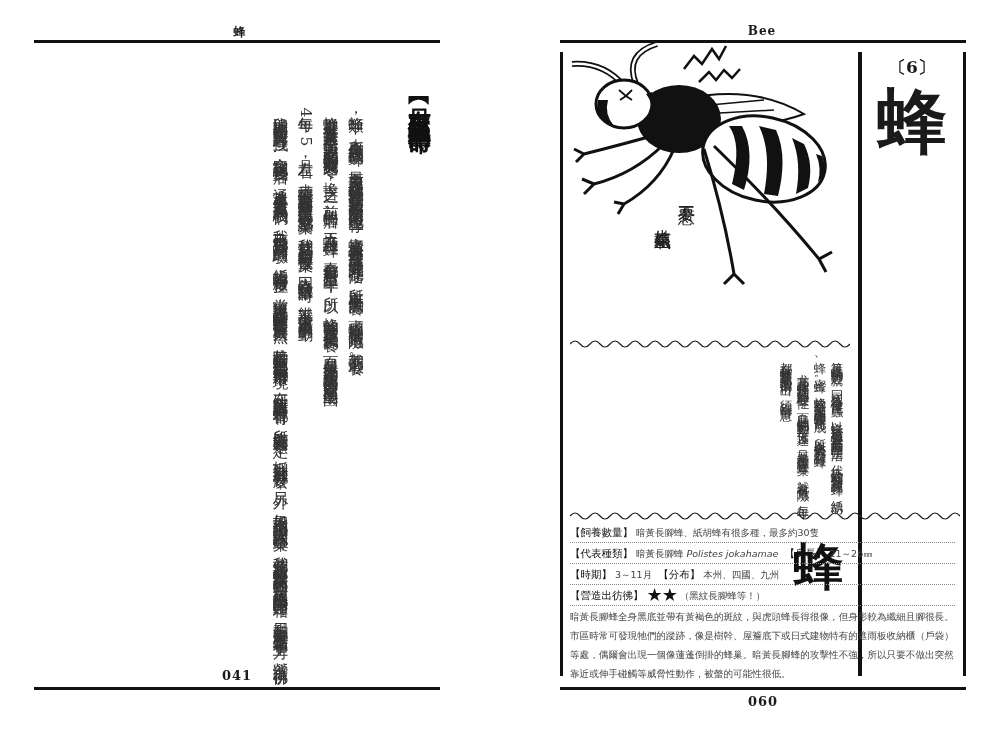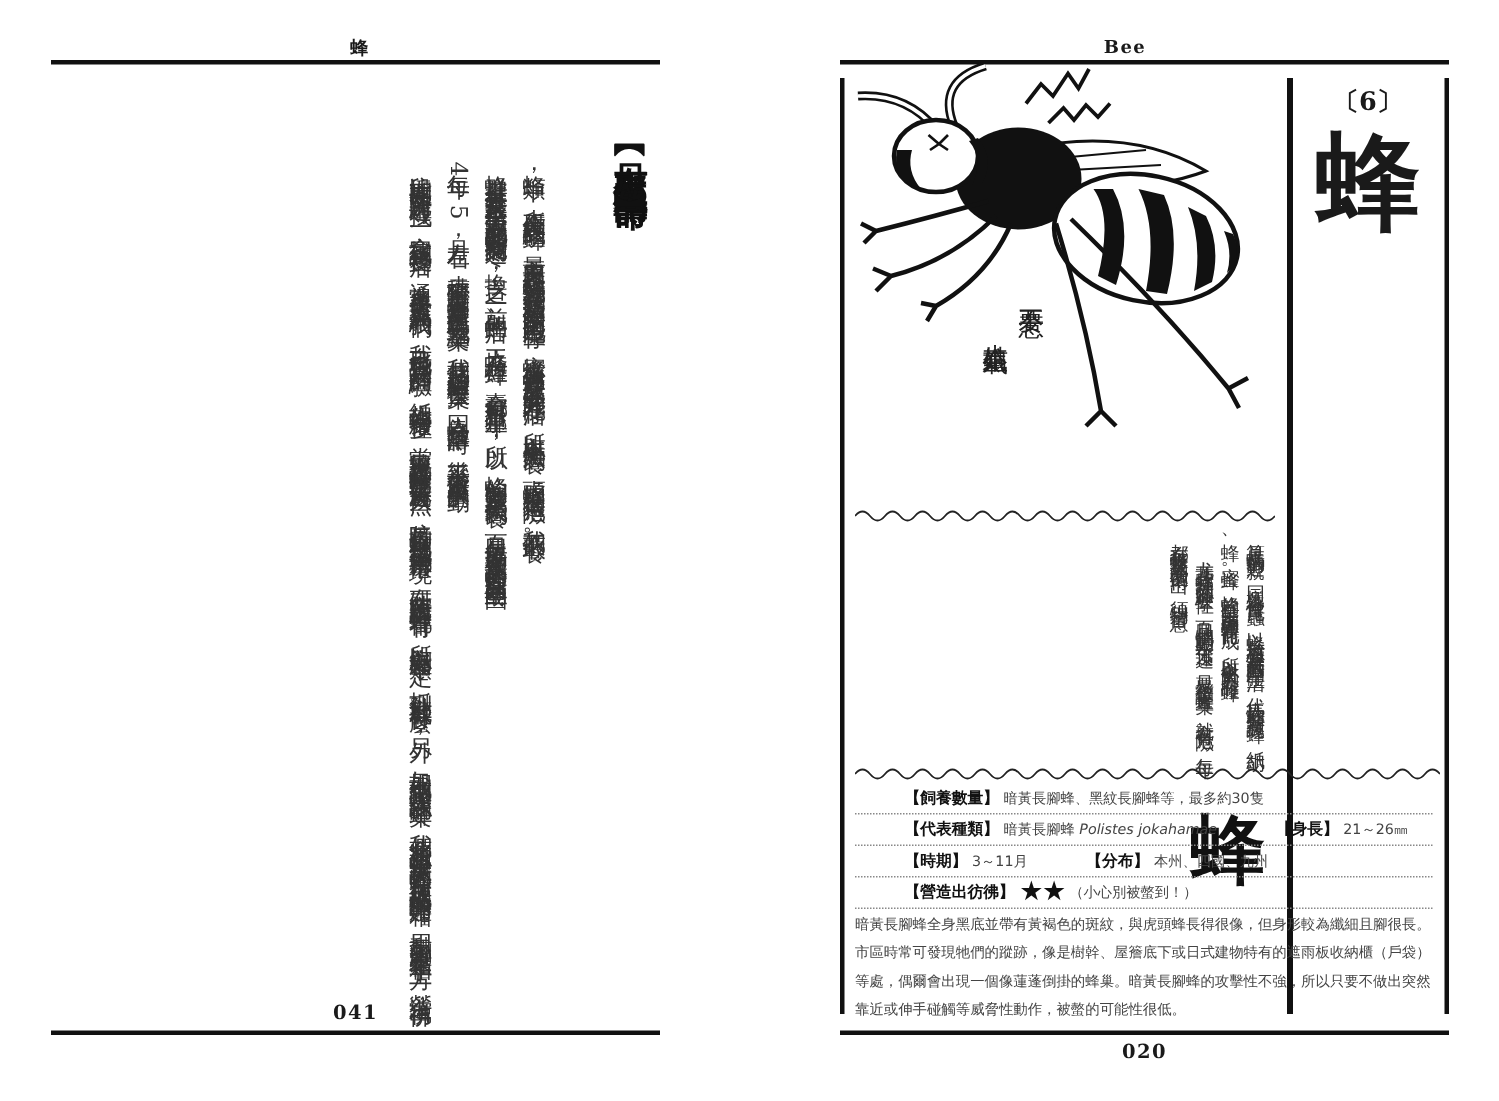--- a/index.html
+++ b/index.html
@@ -20,21 +20,21 @@
   .entry-number { position:absolute; top:4px; width:100%; text-align:center; font-size:17px; font-weight:bold; font-family:"DejaVu Serif", serif; }
   .entry-title { position:absolute; top:30px; width:100%; text-align:center; font-size:70px; font-weight:bold; font-family:"DejaVu Sans", sans-serif; line-height:80px; }
   .illustration { position:absolute; left:24px; top:34px; width:290px; height:300px; }
   .bubble-text { position:absolute; writing-mode:vertical-rl; font-family:"DejaVu Sans", sans-serif; font-size:17px; letter-spacing:1px; color:#222; }
   .wave { position:absolute; height:8px; }
   .intro { position:absolute; left:36px; top:352px; width:270px; height:150px; writing-mode:vertical-rl; font-family:"DejaVu Sans", sans-serif; font-size:12.5px; line-height:17px; letter-spacing:2px; color:#333; }
   .intro p { margin:0; }
   .intro .drop { font-size:50px; font-weight:bold; line-height:54px; color:#111; float:right; margin-left:4px; }
   .spec-table { position:absolute; left:30px; top:522px; width:385px; font-family:"DejaVu Sans", sans-serif; font-size:9.5px; color:#444; }
   .spec-row { height:20px; line-height:20px; border-bottom:1px dotted #888; white-space:nowrap; }
-  .spec-label { font-weight:bold; color:#111; font-size:10.5px;margin-left:33px; }
+  .spec-label { font-weight:normal; color:#111; font-size:10.5px; }
   .stars { font-size:18px; color:#111; letter-spacing:-1px; vertical-align:-2px; }
   .italic { font-style:italic; }
   .desc { position:absolute; left:30px; top:607px; width:390px; font-family:Liberation Sans, sans-serif; font-size:9.6px; line-height:19px; color:#444; }
 </style>
 </head>
 <body>
 
 <div class="page page-left">
   <div class="running-head" style="left:0;width:480px;">蜂</div>
   <div class="rule" style="top:40px;left:34px;width:406px;"></div>
@@ -46,21 +46,21 @@
     <p>蜂群裡只有去年夏季至秋季出生並完成交配的新蜂后能夠過冬。換言之，前一年的蜂后、工蜂乃至雄蜂，壽命都只有出生那一年。所以，蜂的飼養形式不是累代飼養，而是每年協助春天採集來的蜂后建立自己的王國。</p>
     <p>每年4、5月左右，赤穗市附近常會看到蜂后單槍匹馬尋覓地點築巢，我們就是趁這個時候去採集，因為蜂后落單時，幾乎不太會做出攻擊的舉動。</p>
     <p>這段期間在研究所附近尋找，一定會找到幾隻蜂后。通常多半是研究員抓來給我們，我自己也有抓到蜂后的經驗。紙胡蜂有很多種，當中據說黑紋長腳蜂比較喜歡親近大自然，暗黃長腳蜂則是也能適應都市環境。在研究所附近兩種蜂都有，所以飼養種類不定，抓到什麼就養什麼。另外，如果找到尚無工蜂入住的小蜂巢，我們會將這個小蜂巢跟抓來的蜂后一起放入紙胡蜂的專用蜂箱，用黏著劑將空巢黏在箱子上方，營造出彷彿</p>
   </div>
 
   <div class="rule" style="top:687px;left:34px;width:406px;"></div>
   <div class="folio" style="top:668px;left:34px;width:406px;text-align:center;">041</div>
 </div>
 
 <div class="page page-right">
-  <div class="running-head" style="left:0;width:420px;">Bee</div>
+  <div class="running-head" style="left:12px;width:420px;">Bee</div>
   <div class="rule" style="top:40px;left:20px;width:406px;"></div>
 
   <div class="frame" style="left:20px;top:52px;width:296px;height:624px;"></div>
 
   <div class="title-box">
     <div class="entry-number">〔6〕</div>
     <div class="entry-title">蜂</div>
   </div>
 
   <div class="illustration">
@@ -110,39 +110,39 @@
     <p style="text-indent:1em;">尤其虎頭蜂具強烈的攻擊性，而且牠們的動作十分迅速，只要稍微靠近蜂巢，就會有危險。每年都有被蜂螫致死的案例傳出，須特別留意。</p>
   </div>
 
   <svg class="wave" style="left:30px;top:512px;" width="390" height="8">
     <path d="M0 4 q5 -6 10 0 t10 0 t10 0 t10 0 t10 0 t10 0 t10 0 t10 0 t10 0 t10 0 t10 0 t10 0 t10 0 t10 0 t10 0 t10 0 t10 0 t10 0 t10 0 t10 0 t10 0 t10 0 t10 0 t10 0 t10 0 t10 0 t10 0 t10 0 t10 0 t10 0 t10 0 t10 0 t10 0 t10 0 t10 0 t10 0 t10 0 t10 0 t10 0" fill="none" stroke="#222" stroke-width="1.2"></path>
   </svg>
 
   <div class="spec-table">
     <div class="spec-row">
       <span class="spec-label">【飼養數量】</span>
-      <span>暗黃長腳蜂、黑紋長腳蜂等，最多約30隻</span>
+      <span>暗黃長腳蜂、紙胡蜂有很多種，最多約30隻</span>
     </div>
     <div class="spec-row">
       <span class="spec-label">【代表種類】</span>
       <span>暗黃長腳蜂 </span>
       <span class="italic">Polistes jokahamae</span>
       &nbsp;<span class="spec-label">【身長】</span>
       <span>21～26㎜</span>
     </div>
     <div class="spec-row">
       <span class="spec-label">【時期】</span>
       <span>3～11月</span>
       &nbsp;<span class="spec-label">【分布】</span>
       <span>本州、四國、九州</span>
     </div>
     <div class="spec-row">
       <span class="spec-label">【營造出彷彿】</span>
       <span class="stars">★★</span>
-      <span>（小心別被螫到！）</span>
+      <span>（黑紋長腳蜂等！）</span>
     </div>
   </div>
 
   <div class="desc">暗黃長腳蜂全身黑底並帶有黃褐色的斑紋，與虎頭蜂長得很像，但身形較為纖細且腳很長。市區時常可發現牠們的蹤跡，像是樹幹、屋簷底下或日式建物特有的遮雨板收納櫃（戶袋）等處，偶爾會出現一個像蓮蓬倒掛的蜂巢。暗黃長腳蜂的攻擊性不強，所以只要不做出突然靠近或伸手碰觸等威脅性動作，被螫的可能性很低。</div>
 
   <div class="rule" style="top:687px;left:20px;width:406px;"></div>
-  <div class="folio" style="top:694px;left:20px;width:406px;">020</div>
+  <div class="folio" style="top:694px;left:20px;width:406px;">060</div>
 </div>
 
 </body></html>

